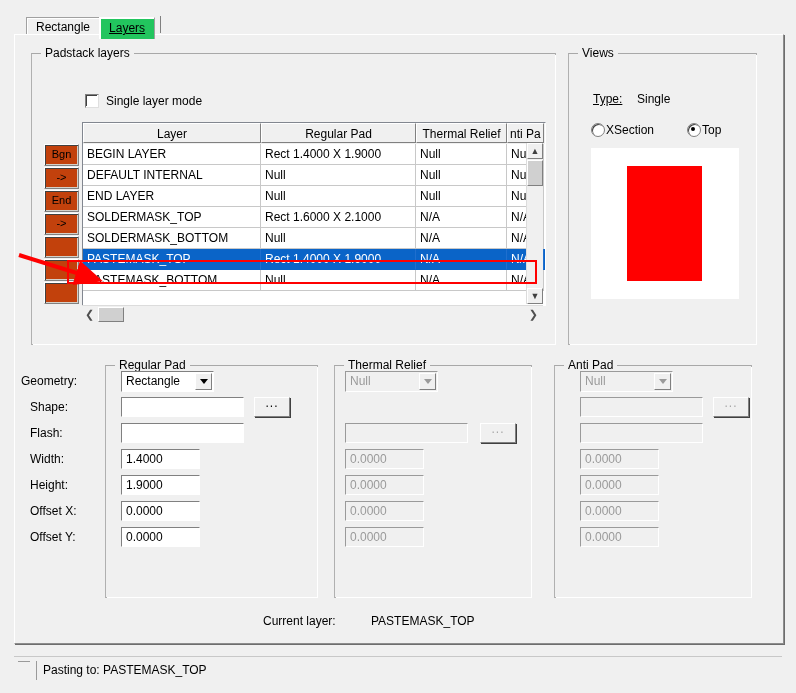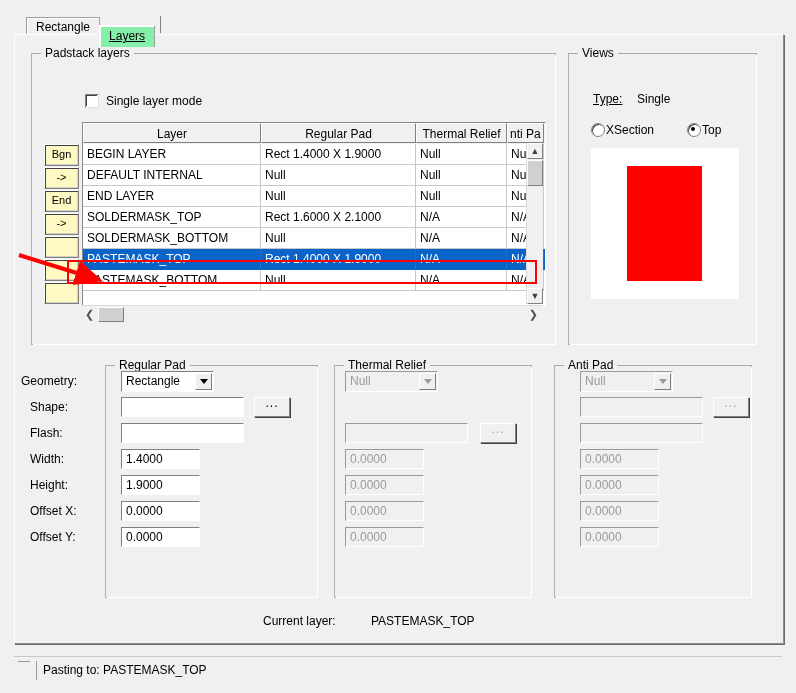--- a/index.html
+++ b/index.html
@@ -14,21 +14,21 @@
   .app { position: relative; width: 796px; height: 693px; background: #f0f0f0; }
 
   
   .tabstrip { position:absolute; left:26px; top:14px; height:21px; display:flex; align-items:flex-end; }
   .tab {
     height:19px; padding:0 9px; line-height:19px; font-size:12px;
     background:#f0f0f0; border:1px solid #a0a0a0; border-bottom:none;
     margin-right:-1px; position:relative; top:2px;
   }
   .tab.active {
-    background:#86efac; top:12px; height:21px; line-height:20px;
+    background:#22c55e; top:4px; height:21px; line-height:20px;
     border-color:#fff #a0a0a0 #f0f0f0 #fff;
     box-shadow: inset 1px 1px 0 #ffffff;
     z-index:3; font-weight:normal;text-decoration:underline;
   }
   .tab.inactive { box-shadow: inset 1px 1px 0 #ffffff; }
   .tabcaret { width:1px; height:17px; background:#808080; margin-left:6px; position:relative; top:-2px;}
 
   
   .tabpage {
     position:absolute; left:14px; top:34px; width:768px; height:608px;
@@ -56,21 +56,21 @@
     border-top:1px solid #808080; border-left:1px solid #808080;
     border-right:1px solid #dfdfdf; border-bottom:1px solid #dfdfdf;
     box-shadow: inset -1px -1px 0 #ffffff, inset 1px 1px 0 #404040;
   }
 
   
   .tablewrap { position:absolute; }
   .rowbtns { position:absolute; left:0; top:22px; width:34px; }
   .rowbtn {
     width:33px; height:20px; margin-bottom:1px; font-size:11px;
-    line-height:19px; text-align:center; background:#fef9c3;
+    line-height:19px; text-align:center; background:#c2410c;
     border-top:1px solid #ffffff; border-left:1px solid #ffffff;
     border-right:1px solid #808080; border-bottom:1px solid #808080;
     box-shadow: 1px 1px 0 #404040 inset, -1px -1px 0 #d4d0c8 inset;
     color:#000; overflow:hidden; white-space:nowrap;
   }
   .grid {
     position:absolute; left:38px; top:0; background:#fff;
     border-top:1px solid #828790; border-left:1px solid #828790;
     border-right:1px solid #fff; border-bottom:1px solid #fff;
   }

